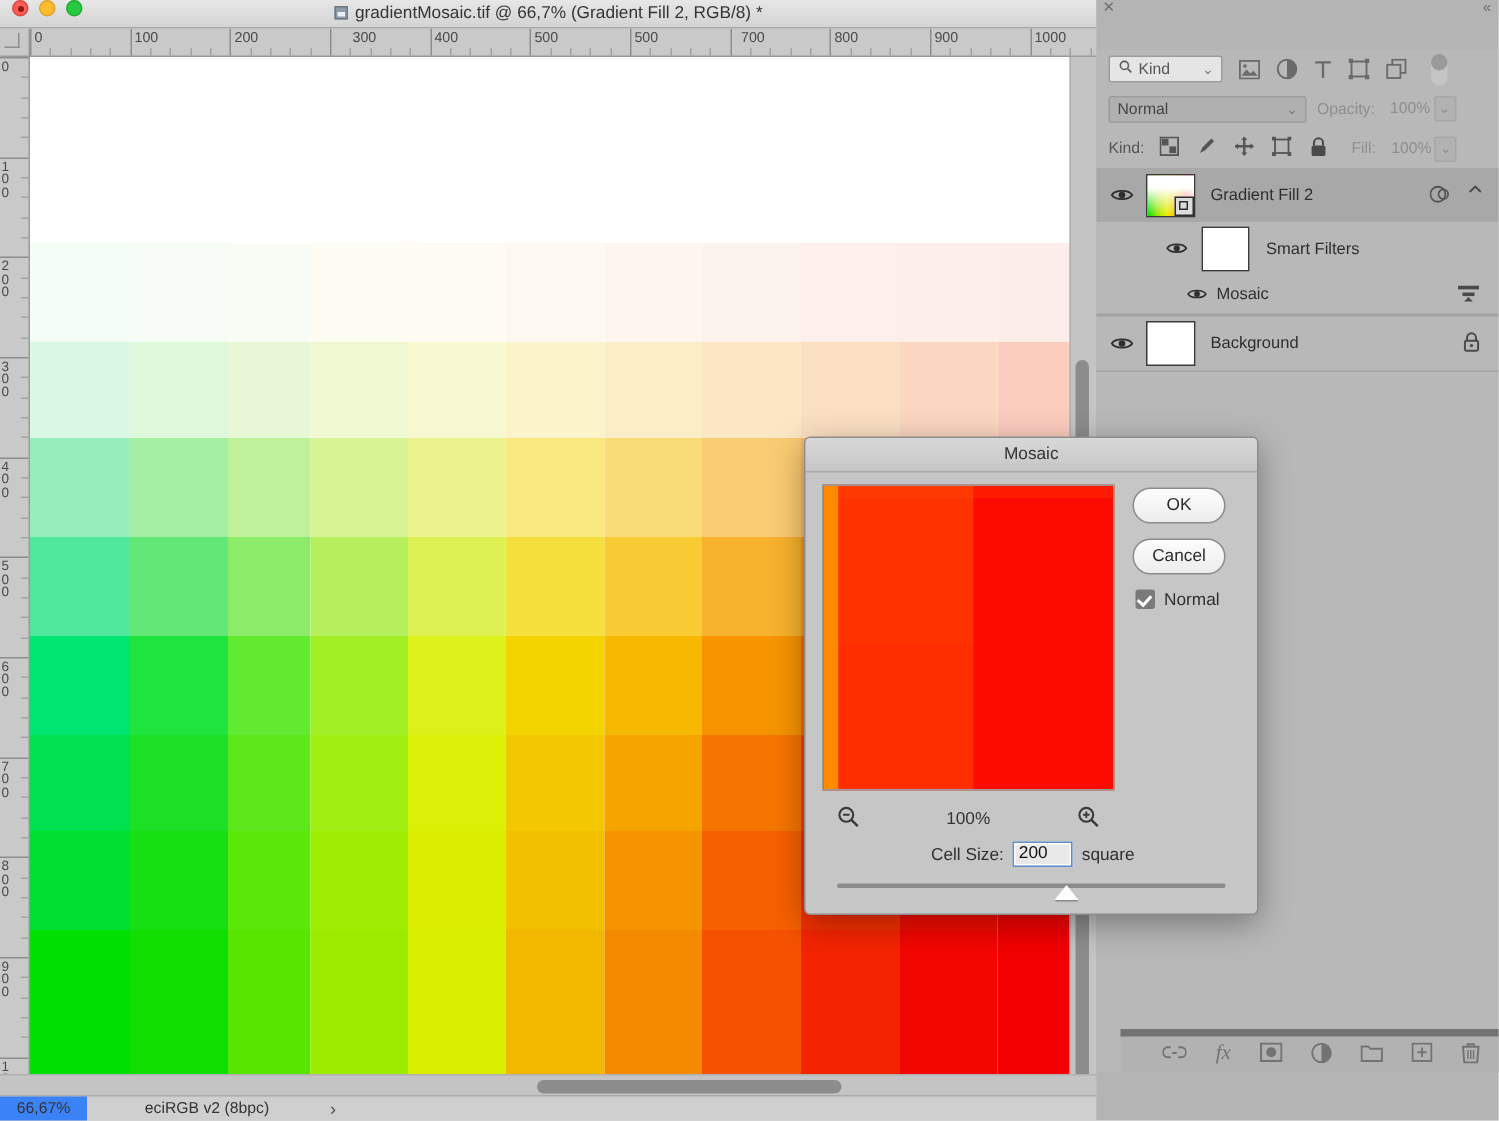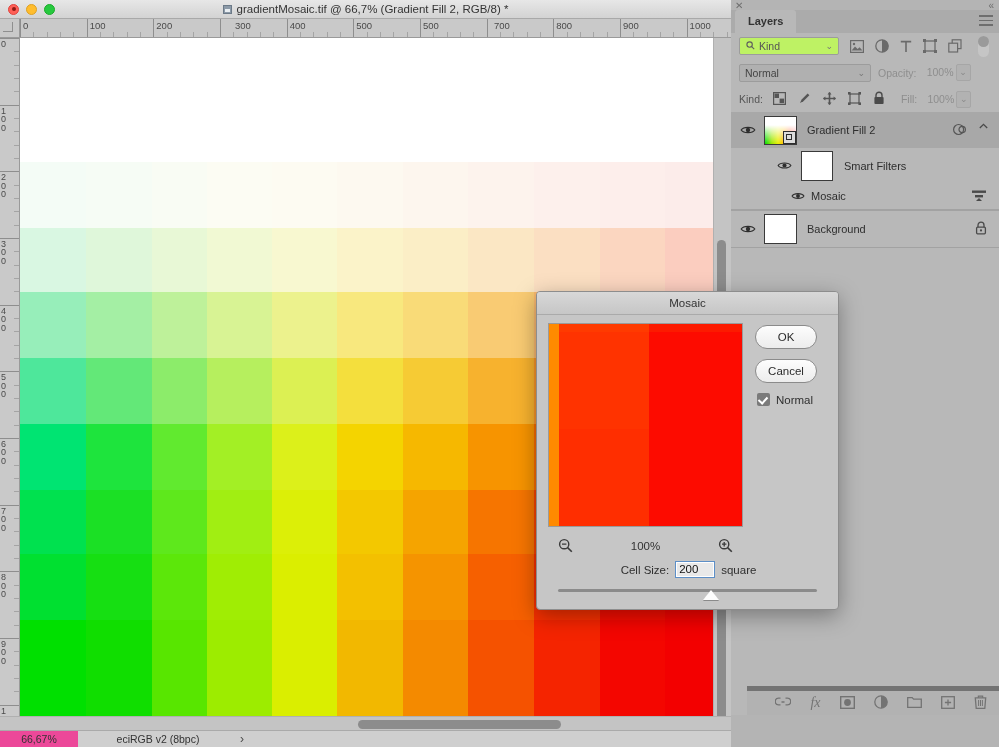--- a/index.html
+++ b/index.html
@@ -13,21 +13,21 @@
   }
   #app { position:relative; width:999px; height:747px; }
 
   
   .doc-window { position:absolute; left:0; top:0; width:731px; height:747px; background:#c4c4c4; }
 
   .titlebar {
     position:absolute; left:0; top:0; width:731px; height:19px;
     background: linear-gradient(#e7e7e7, #d3d3d3);
     border-bottom:1px solid #a9a9a9;
-    display:flex; align-items:center;
+    display:flex; 
   }
   .traffic { display:flex; gap:7px; margin-left:8px; }
   .tl { width:11px; height:11px; border-radius:50%; }
   .tl.close { background:#ff5f56; border:1px solid #e0443e; }
   .tl.min   { background:#ffbd2e; border:1px solid #dea123; }
   .tl.zoom  { background:#27c93f; border:1px solid #1aab29; }
   .tl.close::after{ content:""; display:block; width:4px;height:4px;border-radius:50%;background:#8d1a13;margin:2.5px auto; }
   .doc-title {
     position:absolute; left:0; right:0; text-align:center;
     font-size:11.5px; color:#343434; line-height:19px;
@@ -87,21 +87,21 @@
     background:#c4c4c4; border-top:1px solid #b0b0b0;
   }
   .hthumb { position:absolute; left:358px; top:3px; width:203px; height:9px; background:#8c8c8c; border-radius:5px; }
 
   
   .statusbar {
     position:absolute; left:0; bottom:0; width:731px; height:17px;
     background:#cfcfcf; border-top:1px solid #aaa;
     display:flex; align-items:center; font-size:10.5px; color:#333;
   }
-  .zoomfield { width:78px; text-align:center; background:#ec4899; height:17px; line-height:17px; }
+  .zoomfield { width:58px; text-align:center; background:#3b82f6; height:17px; line-height:17px; }
   .profilefield { flex:0 0 160px; text-align:center; height:17px; line-height:17px; }
   .status-arrow { font-size:12px; color:#4b4b4b; margin-left:2px; }
 
   
   .dock { position:absolute; left:731px; top:0; width:268px; height:747px; background:#b4b4b4; }
   .dock-top {
     position:absolute; left:0; top:0; width:268px; height:13px; background:#b4b4b4;
   }
   .dock-x { position:absolute; left:4px; top:0px; font-size:10px; color:#6e6e6e; line-height:12px; }
   .dock-collapse { position:absolute; right:5px; top:0px; font-size:10px; color:#6e6e6e; line-height:12px; }
@@ -112,21 +112,21 @@
     background:#b8b8b8; font-size:11px; font-weight:bold; color:#333;
     line-height:23px; border-top-left-radius:3px; border-top-right-radius:3px;
   }
   .panelmenu { position:absolute; right:6px; top:5px; width:14px; height:12px; }
   .panelmenu i { display:block; height:1.5px; background:#6e6e6e; margin-bottom:3px; }
 
   .panel-body { position:absolute; left:0; top:33px; width:268px; height:682px; background:#b8b8b8; }
 
   .filterrow { position:absolute; left:0; top:0; width:268px; height:26px; display:flex; align-items:center; }
   .kindsel {
-    margin-left:8px; width:100px; height:18px; background:#bef264; border:1px solid #9c9c9c;
+    margin-left:8px; width:76px; height:18px; background:#e5e5e5; border:1px solid #9c9c9c;
     border-radius:2px; display:flex; align-items:center; font-size:10.5px; color:#555;
   }
   .kindsel .mag { margin:0 4px 0 6px; }
   .kindsel .cv { margin-left:auto; margin-right:5px; color:#777; font-size:9px; }
   .ficons { display:flex; align-items:center; gap:11px; margin-left:11px; }
   .ficons svg { display:block; }
   .togglepill { width:11px; height:21px; border-radius:6px; background:#c5c5c5; position:relative; margin-left:5px; }
   .togglepill::before { content:""; position:absolute; left:0; top:0; width:11px;height:11px;border-radius:50%;background:#9a9a9a; }
 
   .blendrow { position:absolute; left:0; top:26px; width:268px; height:27px; display:flex; align-items:center; }
@@ -485,28 +485,20 @@
       <div class="status-arrow">›</div>
     </div>
   </div>
 
   <div class="dock">
     <div class="dock-top">
       <div class="dock-x">✕</div>
       <div class="dock-collapse">«</div>
     </div>
 
-    <div class="tabrow">
-      <div class="tab">Layers</div>
-      <div class="panelmenu">
-          <i></i>
-          <i></i>
-          <i></i>
-        </div>
-    </div>
 
     <div class="panel-body">
 
       <div class="filterrow">
         <div class="kindsel">
           <span class="mag">
             <svg width="9" height="9" viewBox="0 0 9 9">
                 <circle cx="3.6" cy="3.6" r="2.7" fill="none" stroke="#5e5e5e" stroke-width="1.1"></circle>
                 <line x1="5.7" y1="5.7" x2="8.2" y2="8.2" stroke="#5e5e5e" stroke-width="1.1"></line>
               </svg>

